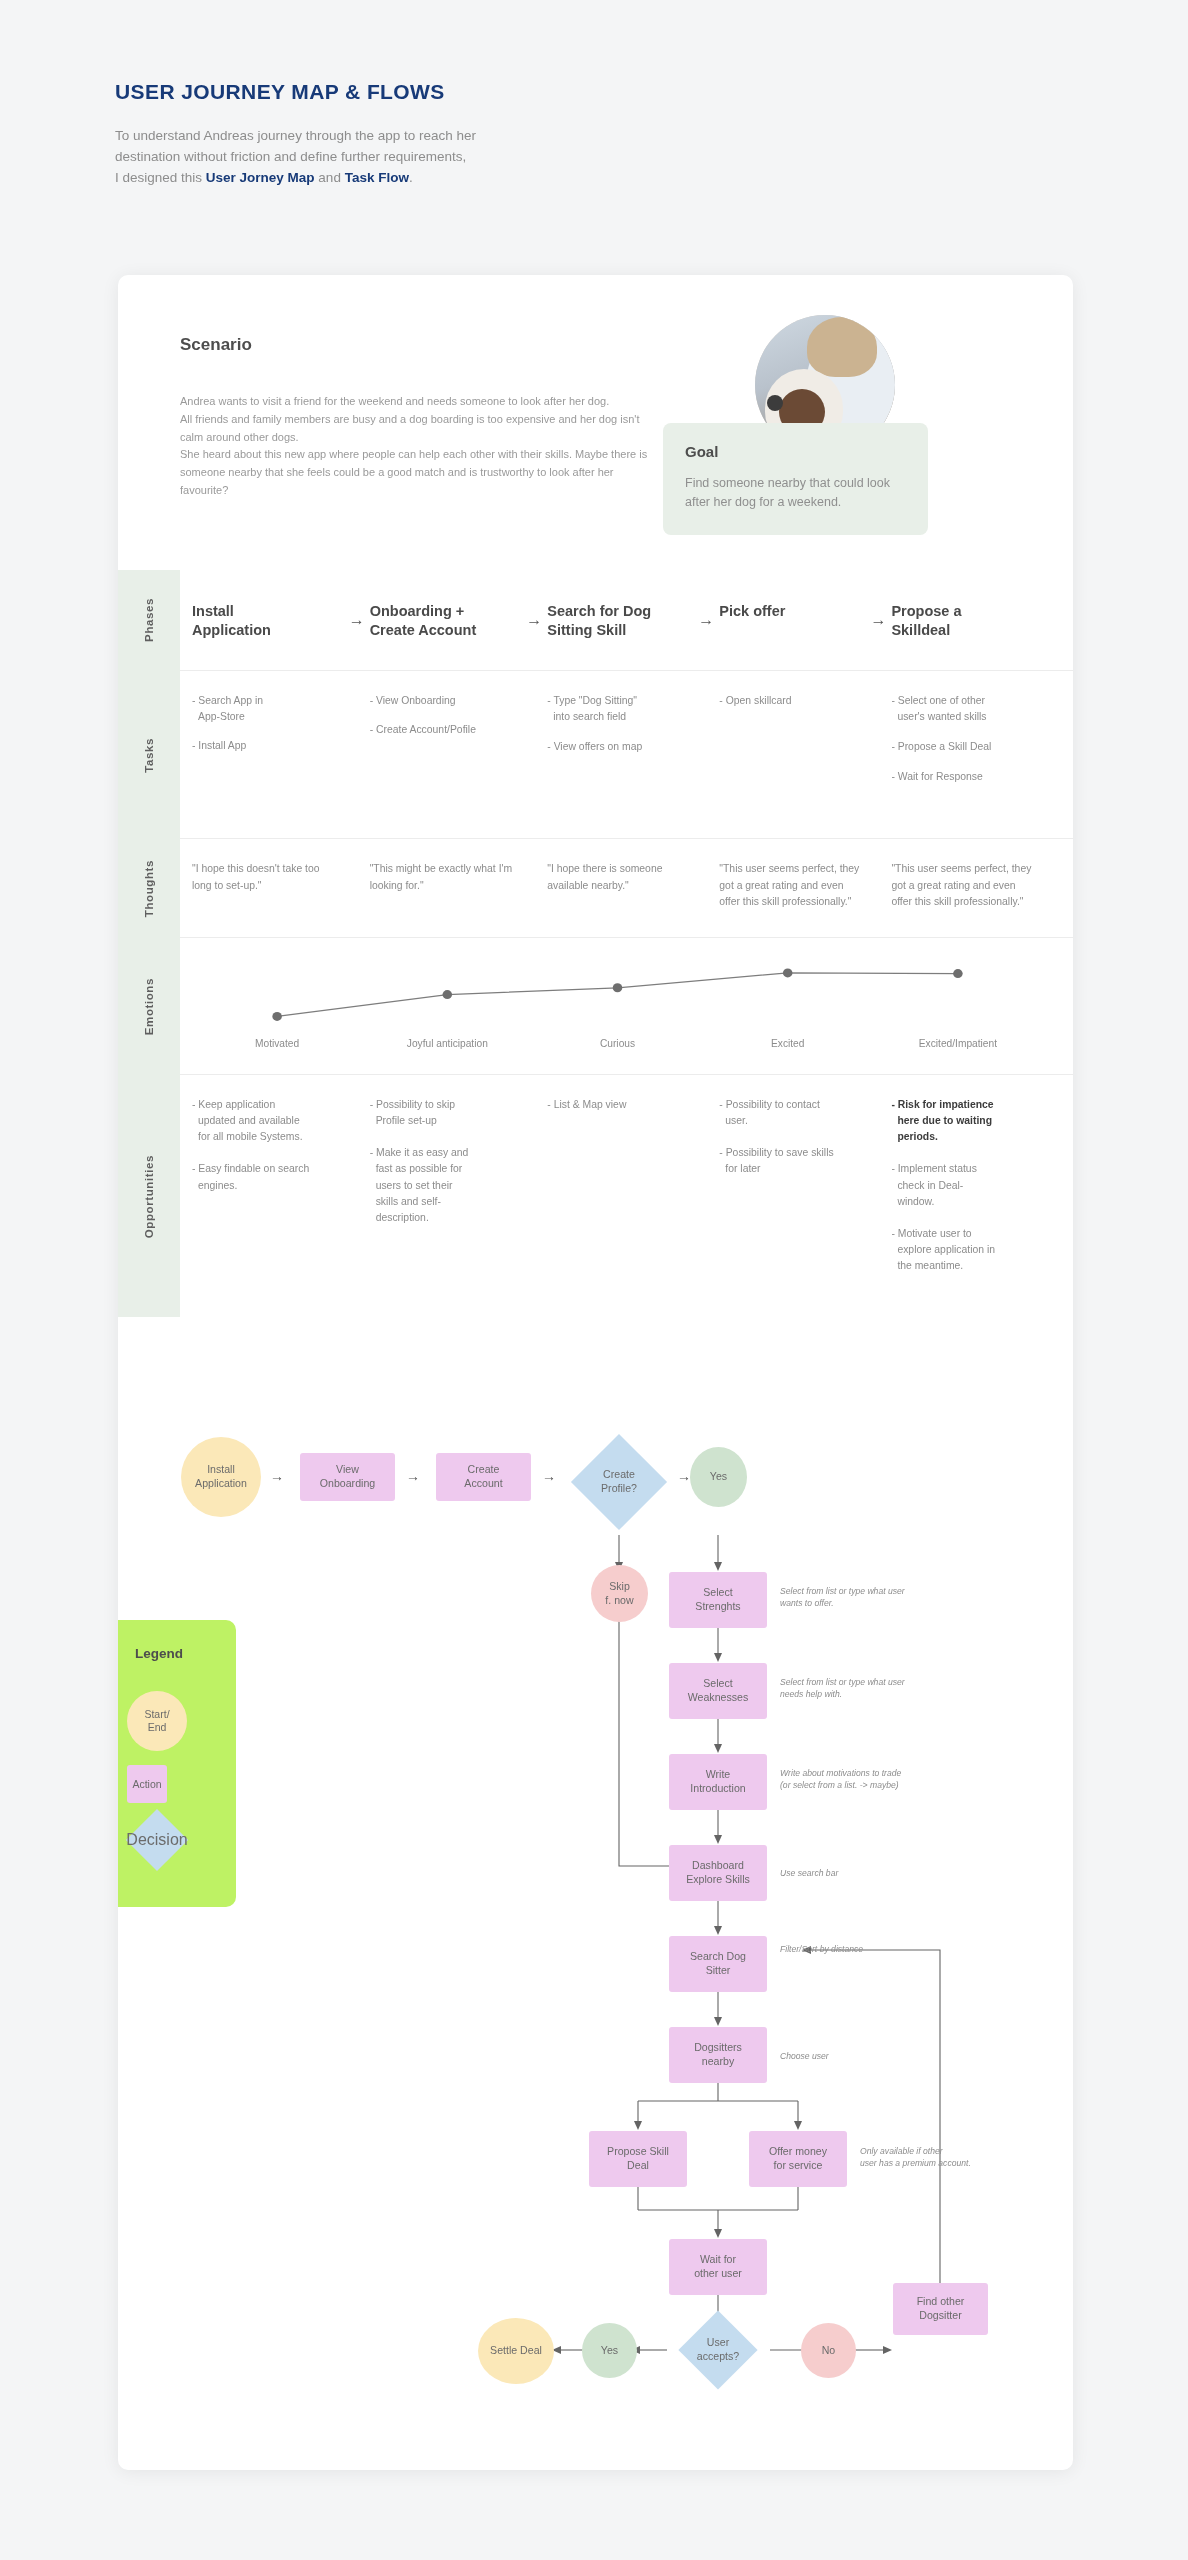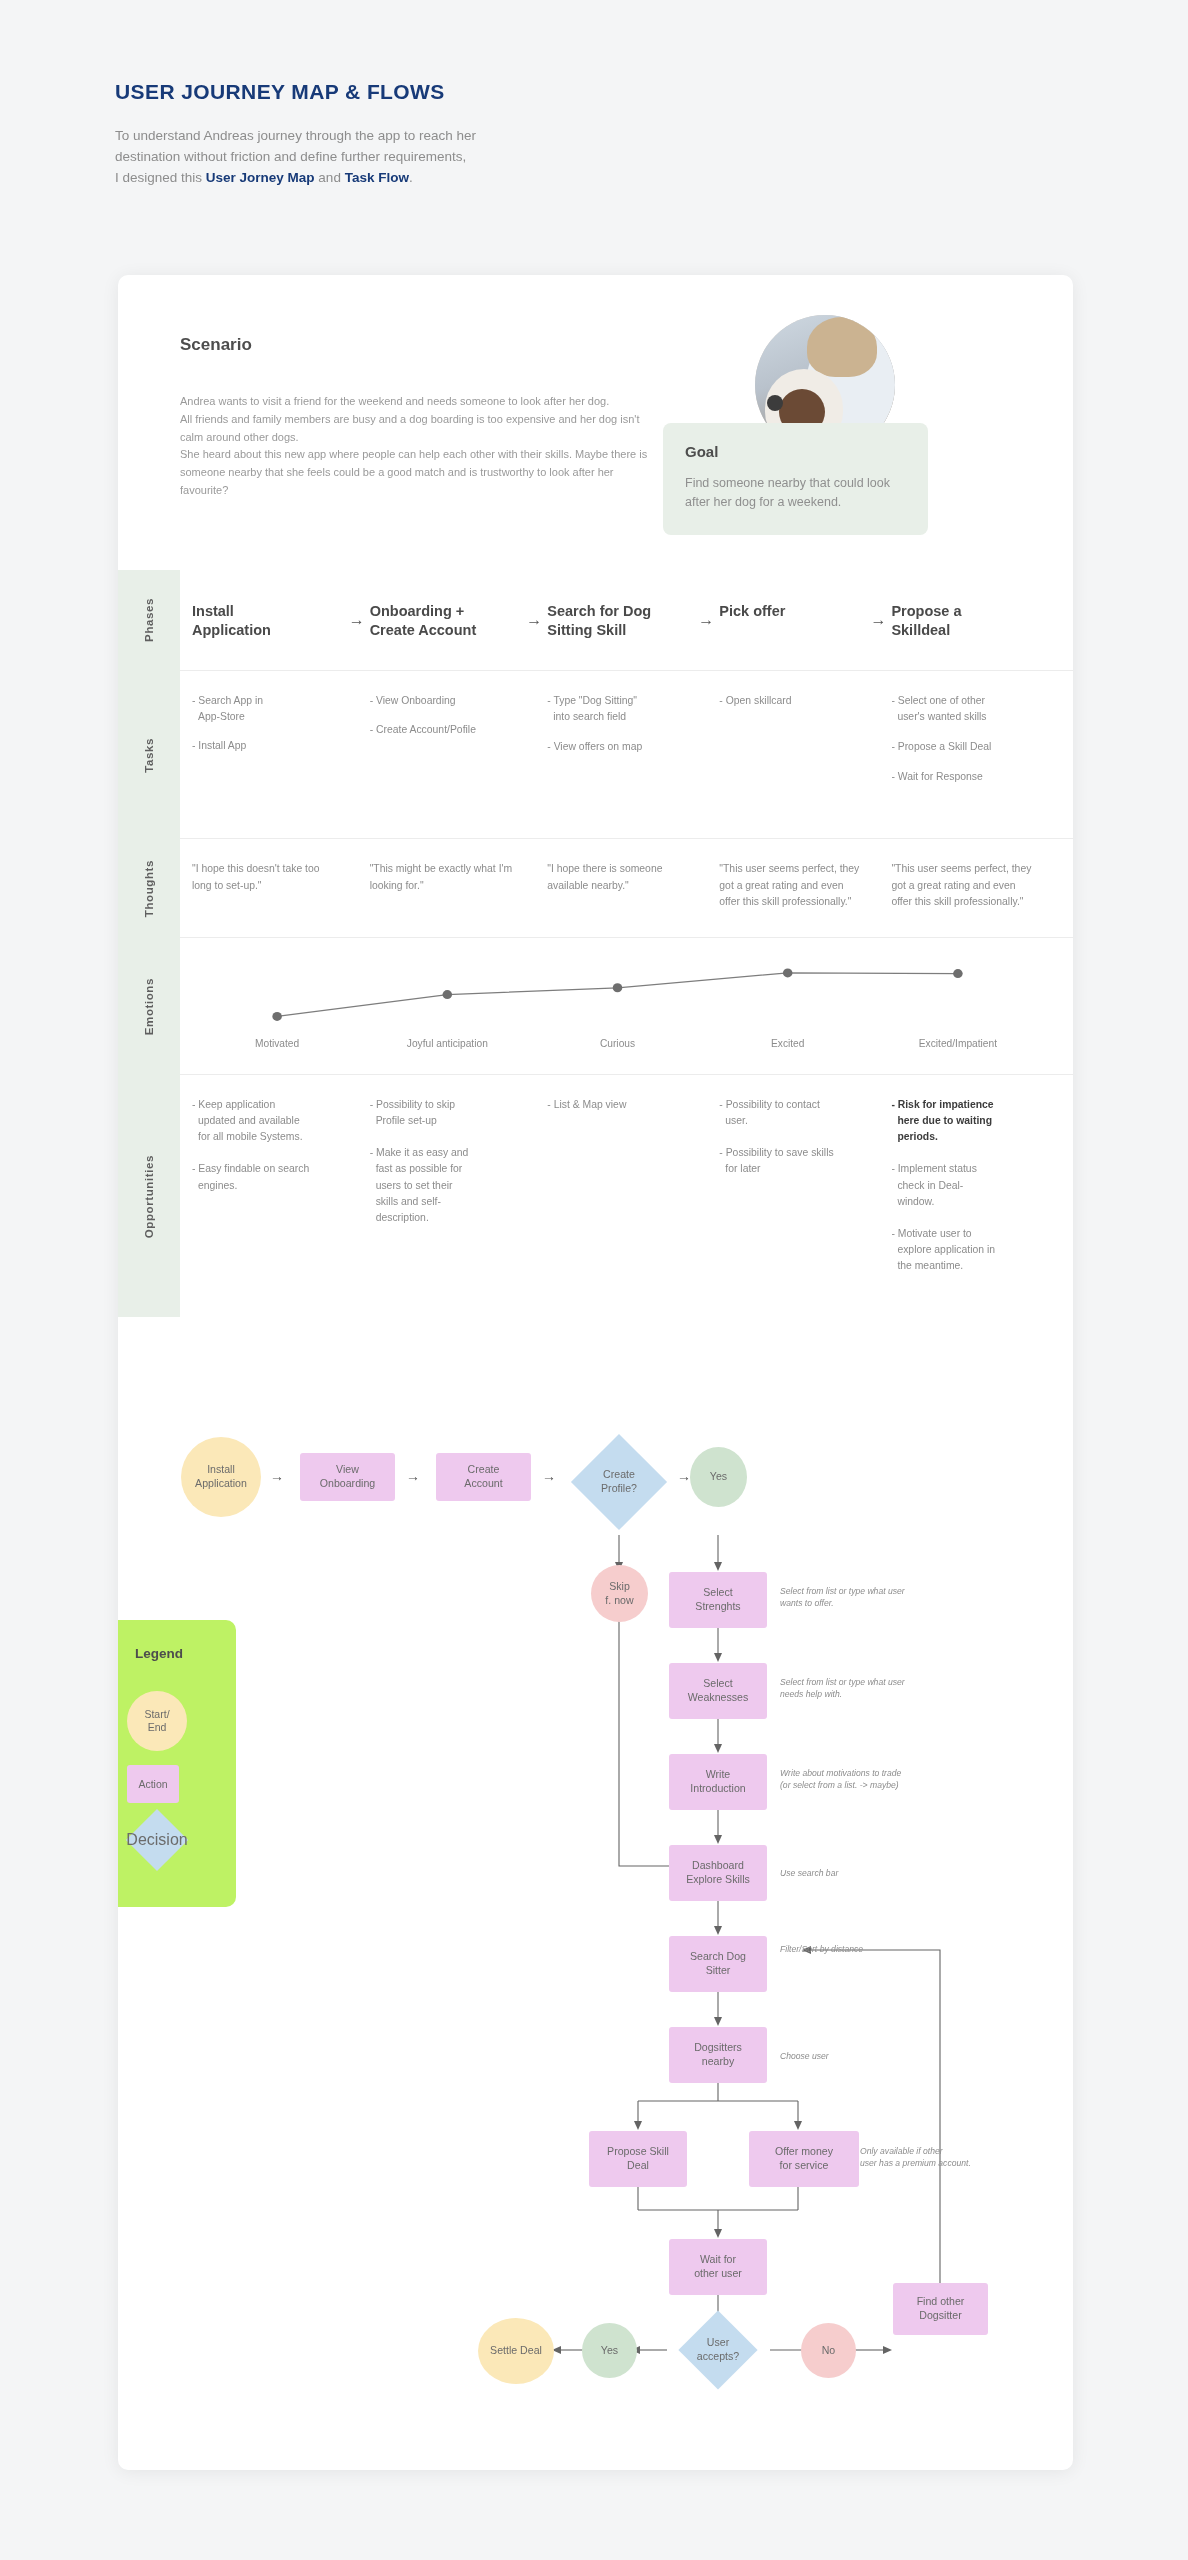--- a/index.html
+++ b/index.html
@@ -116,21 +116,21 @@
   }
   .legend h4 { font-size: 13.5px; font-weight: bold; color: #4d4d4d; padding-left: 62px; }
   .legend .items { margin-top: 30px; padding-left: 54px; }
   .lg-shape { margin-bottom: 14px; }
   .shape-oval {
     width: 60px; height: 60px; border-radius: 50%; background: #fbe8b8;
     display: flex; align-items: center; justify-content: center;
     font-size: 10.5px; color: #6b6b6b; text-align: center; line-height: 1.25;
   }
   .shape-rect {
-    width: 52px; height: 38px; background: #eec9ee; border-radius: 3px;
+    width: 40px; height: 38px; background: #eec9ee; border-radius: 3px;
     display: flex; align-items: center; justify-content: center;
     font-size: 10.5px; color: #6b6b6b;
   }
   .shape-dia {
     width: 60px; height: 46px; position: relative;
     display: flex; align-items: center; justify-content: center;
     font-size: 16px; color: #6b6b6b;
   }
   .shape-dia::before {
     content: ""; position: absolute; left: 50%; top: 50%;
@@ -505,21 +505,21 @@
       <div class="node n-rect" style="left:551px; top:511px; width:98px; height:56px; background:#eec9ee; white-space:pre-line">Search Dog
 Sitter</div>
       <div class="note" style="left:662px; top:518px; width:150px;">Filter/Sort by distance</div>
 
       <div class="node n-rect" style="left:551px; top:602px; width:98px; height:56px; background:#eec9ee; white-space:pre-line">Dogsitters
 nearby</div>
       <div class="note" style="left:662px; top:625px; width:150px;">Choose user</div>
 
       <div class="node n-rect" style="left:471px; top:706px; width:98px; height:56px; background:#eec9ee; white-space:pre-line">Propose Skill
 Deal</div>
-      <div class="node n-rect" style="left:631px; top:706px; width:110px; height:56px; background:#eec9ee; white-space:pre-line">Offer money
+      <div class="node n-rect" style="left:631px; top:706px; width:98px; height:56px; background:#eec9ee; white-space:pre-line">Offer money
 for service</div>
       <div class="note" style="left:742px; top:720px; width:150px; white-space:pre-line">Only available  if other
 user has a premium account.</div>
 
       <div class="node n-rect" style="left:551px; top:814px; width:98px; height:56px; background:#eec9ee; white-space:pre-line">Wait for
 other user</div>
 
       <div class="node n-dia" style="left:550px; top:885px; width:100px; height:80px;">
         <div class="dbg" style="width:56px;height:56px;"></div>
         <div class="dtx" style="white-space:pre-line">User

